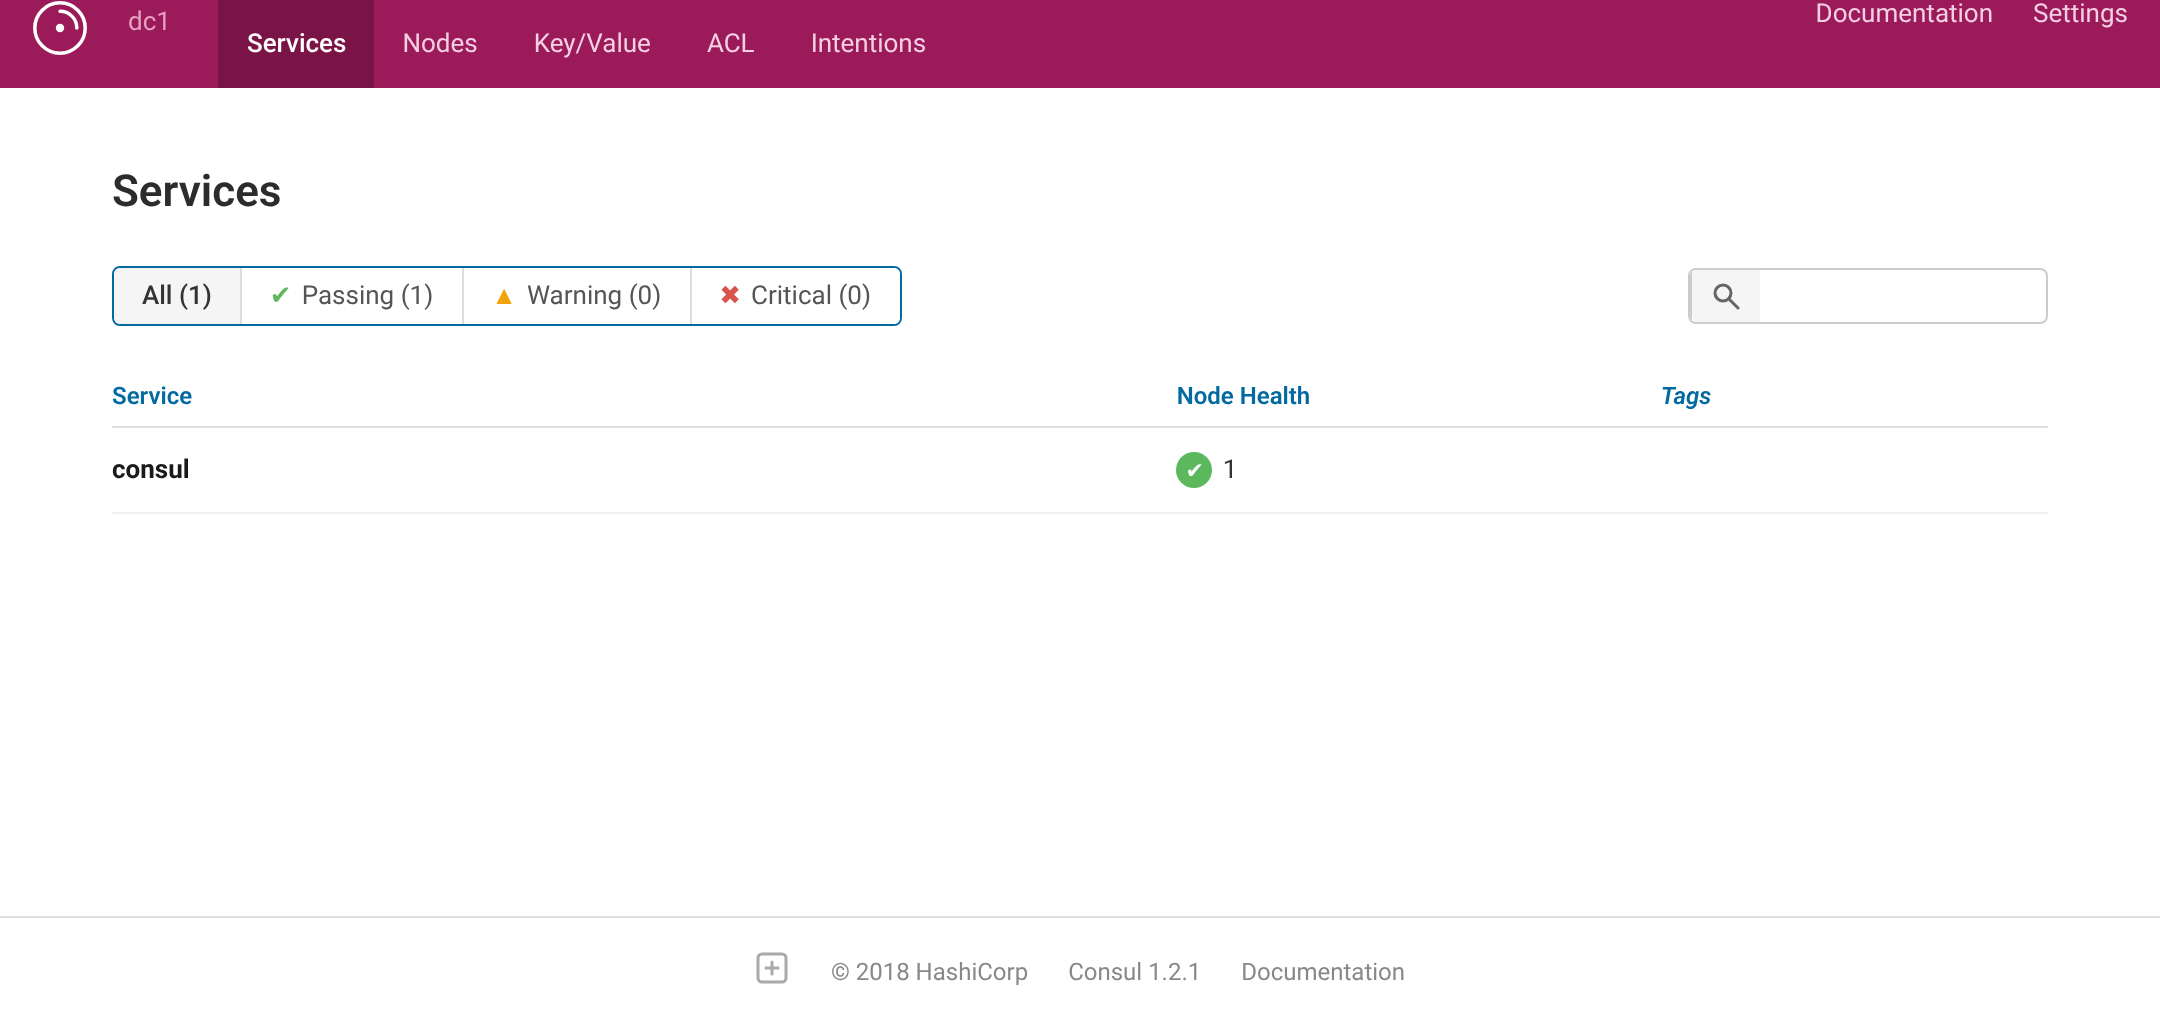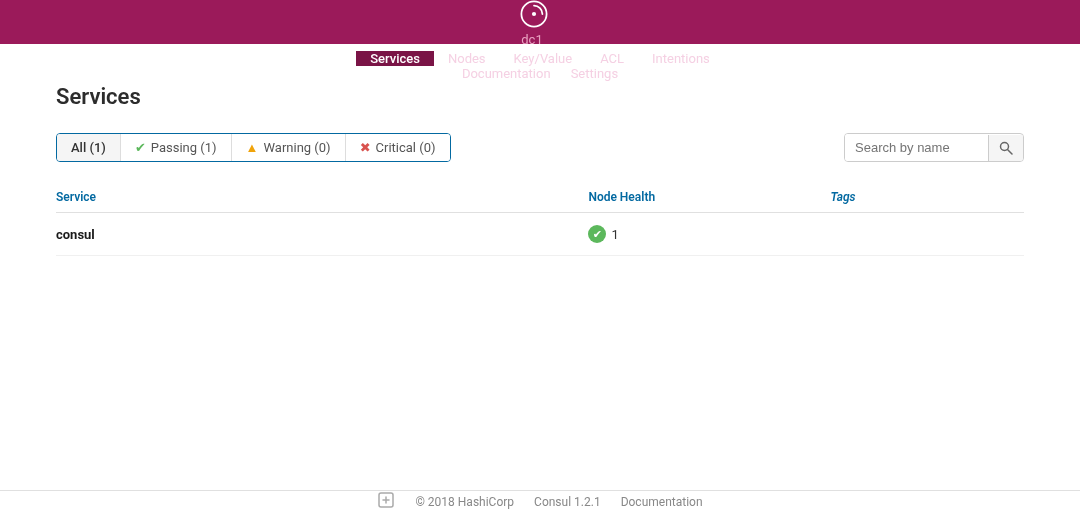--- a/index.html
+++ b/index.html
@@ -2,25 +2,24 @@
 <html><head>
   <meta charset="utf-8">
   <style>
     * { box-sizing: border-box; margin: 0; padding: 0; }
     body { font-family: -apple-system, BlinkMacSystemFont, 'Segoe UI', Roboto, sans-serif; font-size: 14px; background: #fff; color: #333; min-height: 512px; display: flex; flex-direction: column; }
 
     
     .navbar {
       background: #9b1a5a;
       display: flex;
-      align-items: center;
+      align-items: flex-start;
       padding: 0 16px;
       height: 44px;
       flex-shrink: 0;
-      flex-direction: column;
     }
     .navbar-logo {
       display: flex;
       align-items: center;
       margin-right: 12px;
     }
     .navbar-logo svg {
       width: 28px;
       height: 28px;
     }
@@ -186,20 +185,21 @@
       display: inline-flex;
       align-items: center;
       justify-content: center;
       color: white;
       font-size: 11px;
       flex-shrink: 0;
     }
 
     
     .footer {
+      padding: 16px;
       border-top: 1px solid #e0e0e0;
       display: flex;
       align-items: center;
       justify-content: center;
       gap: 20px;
       color: #888;
       font-size: 12px;
     }
     .footer-logo {
       color: #999;
@@ -254,21 +254,20 @@
       <div class="filter-tab">
         <span class="tab-icon-warn">▲</span>
         <span>Warning (0)</span>
       </div>
       <div class="filter-tab">
         <span class="tab-icon-crit">✖</span>
         <span>Critical (0)</span>
       </div>
     </div>
     <div class="search-wrapper">
-      <input class="search-input" type="text" placeholder="Search by name" style="">
       <button class="search-btn">
         <svg width="14" height="14" viewBox="0 0 14 14" fill="none">
           <circle cx="5.5" cy="5.5" r="4" stroke="#666" stroke-width="1.5"></circle>
           <line x1="8.5" y1="8.5" x2="13" y2="13" stroke="#666" stroke-width="1.5" stroke-linecap="round"></line>
         </svg>
       </button>
     </div>
   </div>
 
   <table class="services-table">

